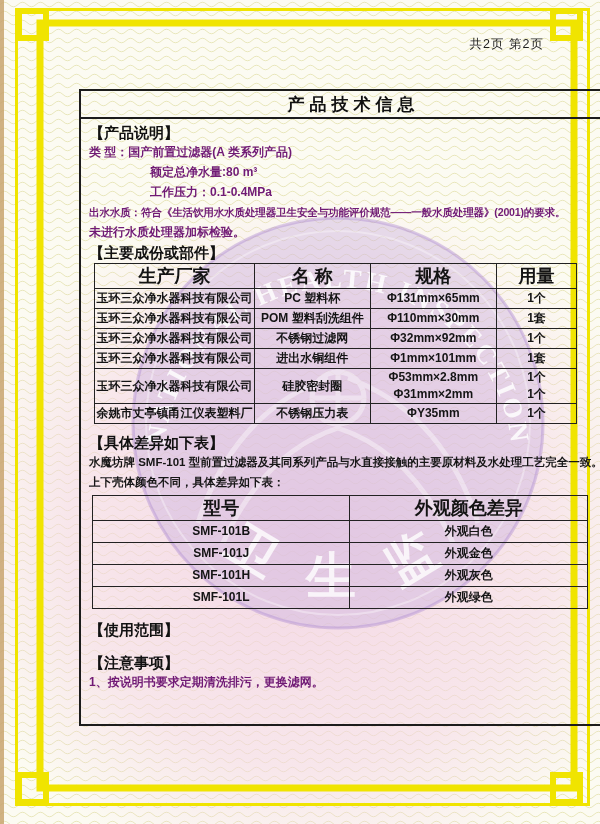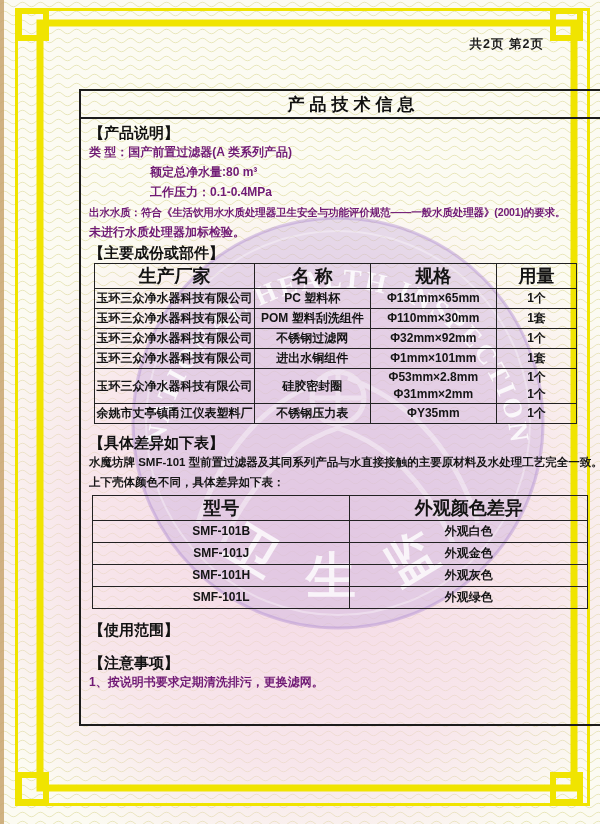--- a/index.html
+++ b/index.html
@@ -5,21 +5,21 @@
   html,body{margin:0;padding:0;}
   body{width:600px;height:824px;position:relative;overflow:hidden;
        font-family:"Liberation Sans","DejaVu Sans",sans-serif;
        background:#fbfaf0;}
   .layer{position:absolute;left:0;top:0;}
   
   .edge-strip{position:absolute;left:0;top:0;width:4px;height:824px;
               background:#c8a46e;opacity:.85;}
   
   .page-num{position:absolute;top:36px;right:56px;font-size:12.5px;
-            font-weight:bold;color:#1d1d1d;letter-spacing:1px;}
+            font-weight:normal;color:#1d1d1d;letter-spacing:1px;}
   
   .content-box{position:absolute;left:59px;top:89px;width:549px;height:637px;
                border:2px solid #1c1c1c;box-sizing:border-box;overflow:hidden;margin-left:20px;}
   .title-band{height:26px;border-bottom:2px solid #1c1c1c;display:flex;
               align-items:center;justify-content:center;}
   .doc-title{font-size:17px;font-weight:bold;color:#111;letter-spacing:5px;}
   .box-body{padding:3px 8px 0 8px;position:relative;}
   .sec-heading{font-size:15px;font-weight:bold;color:#111;line-height:17px;margin:2px 0 1px;}
   .line{font-size:12px;font-weight:bold;color:#701a75;line-height:20px;white-space:nowrap;}
   .indent{padding-left:61px;}

